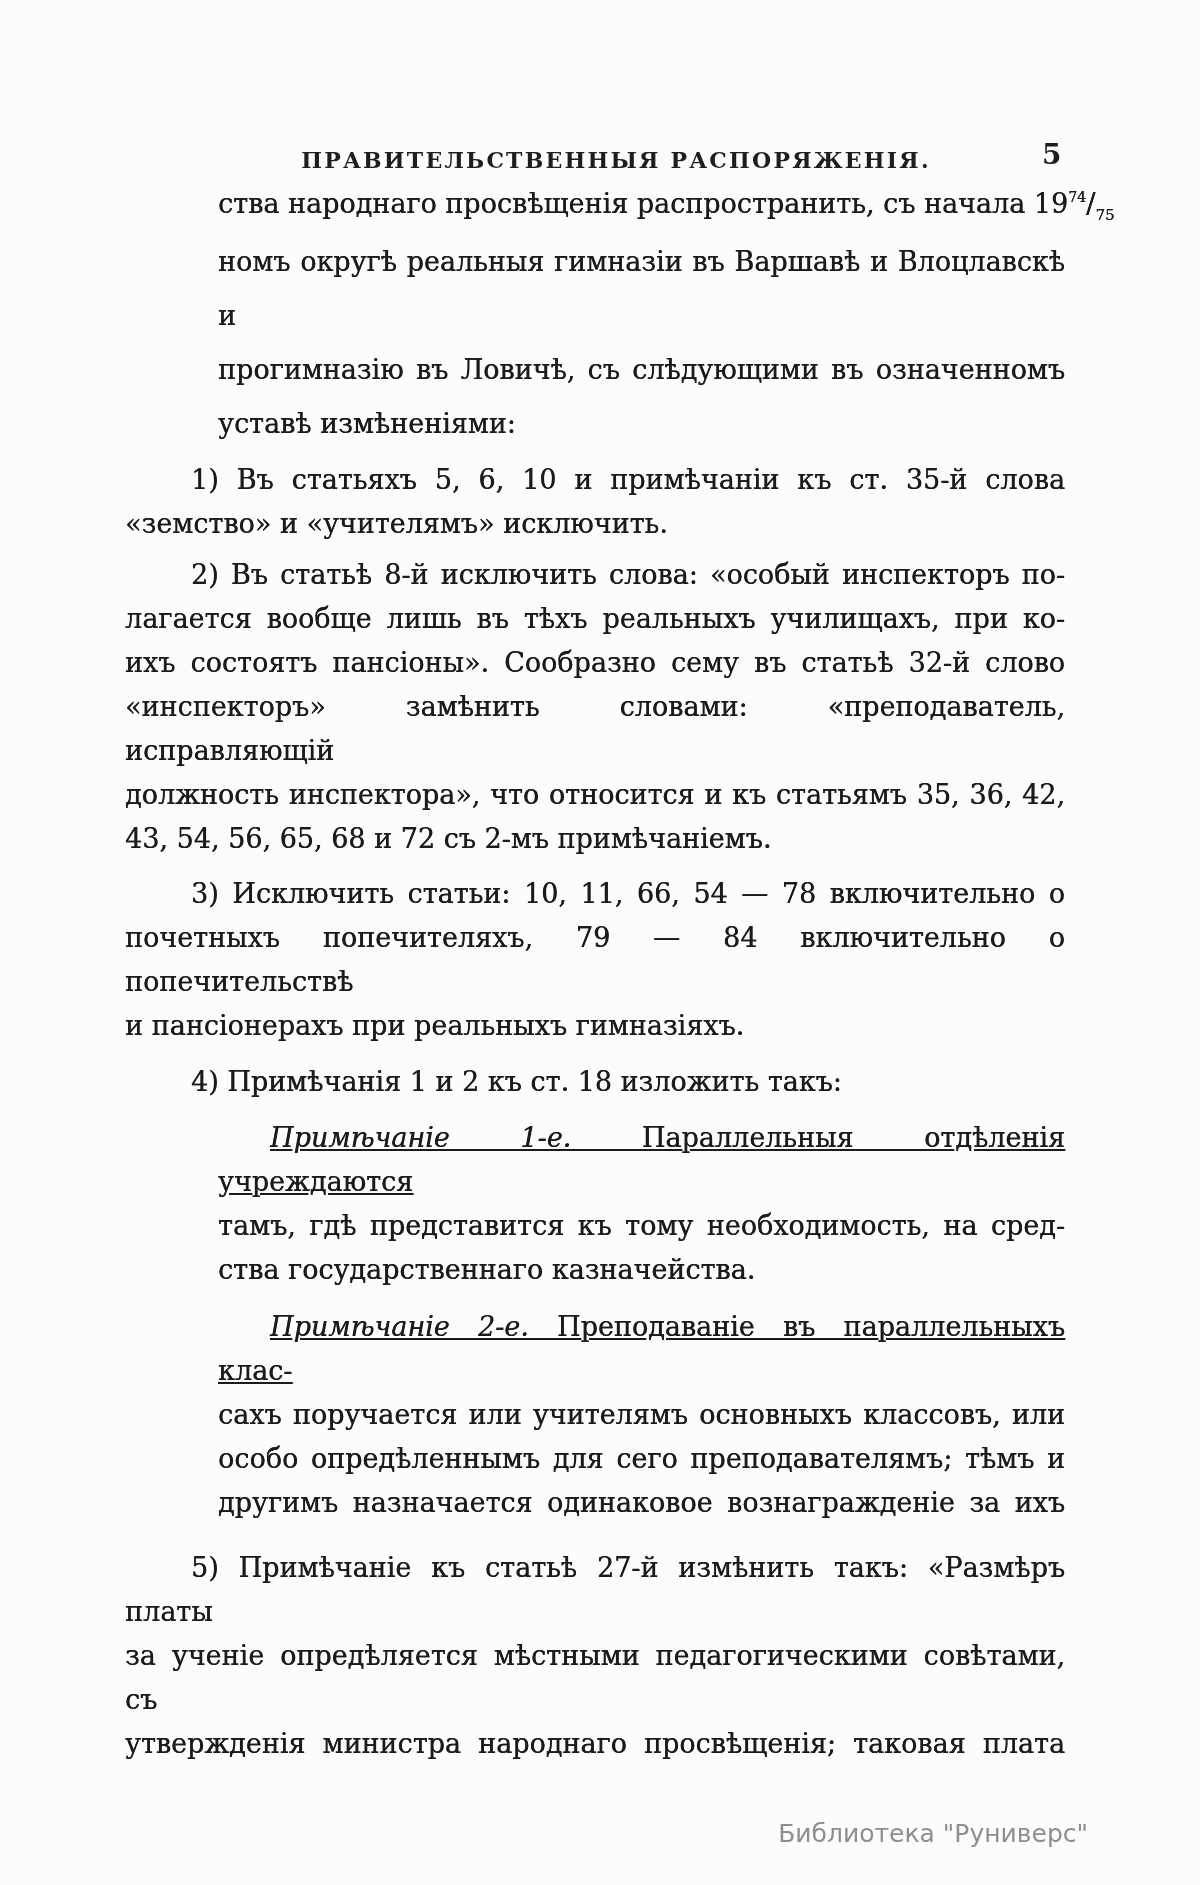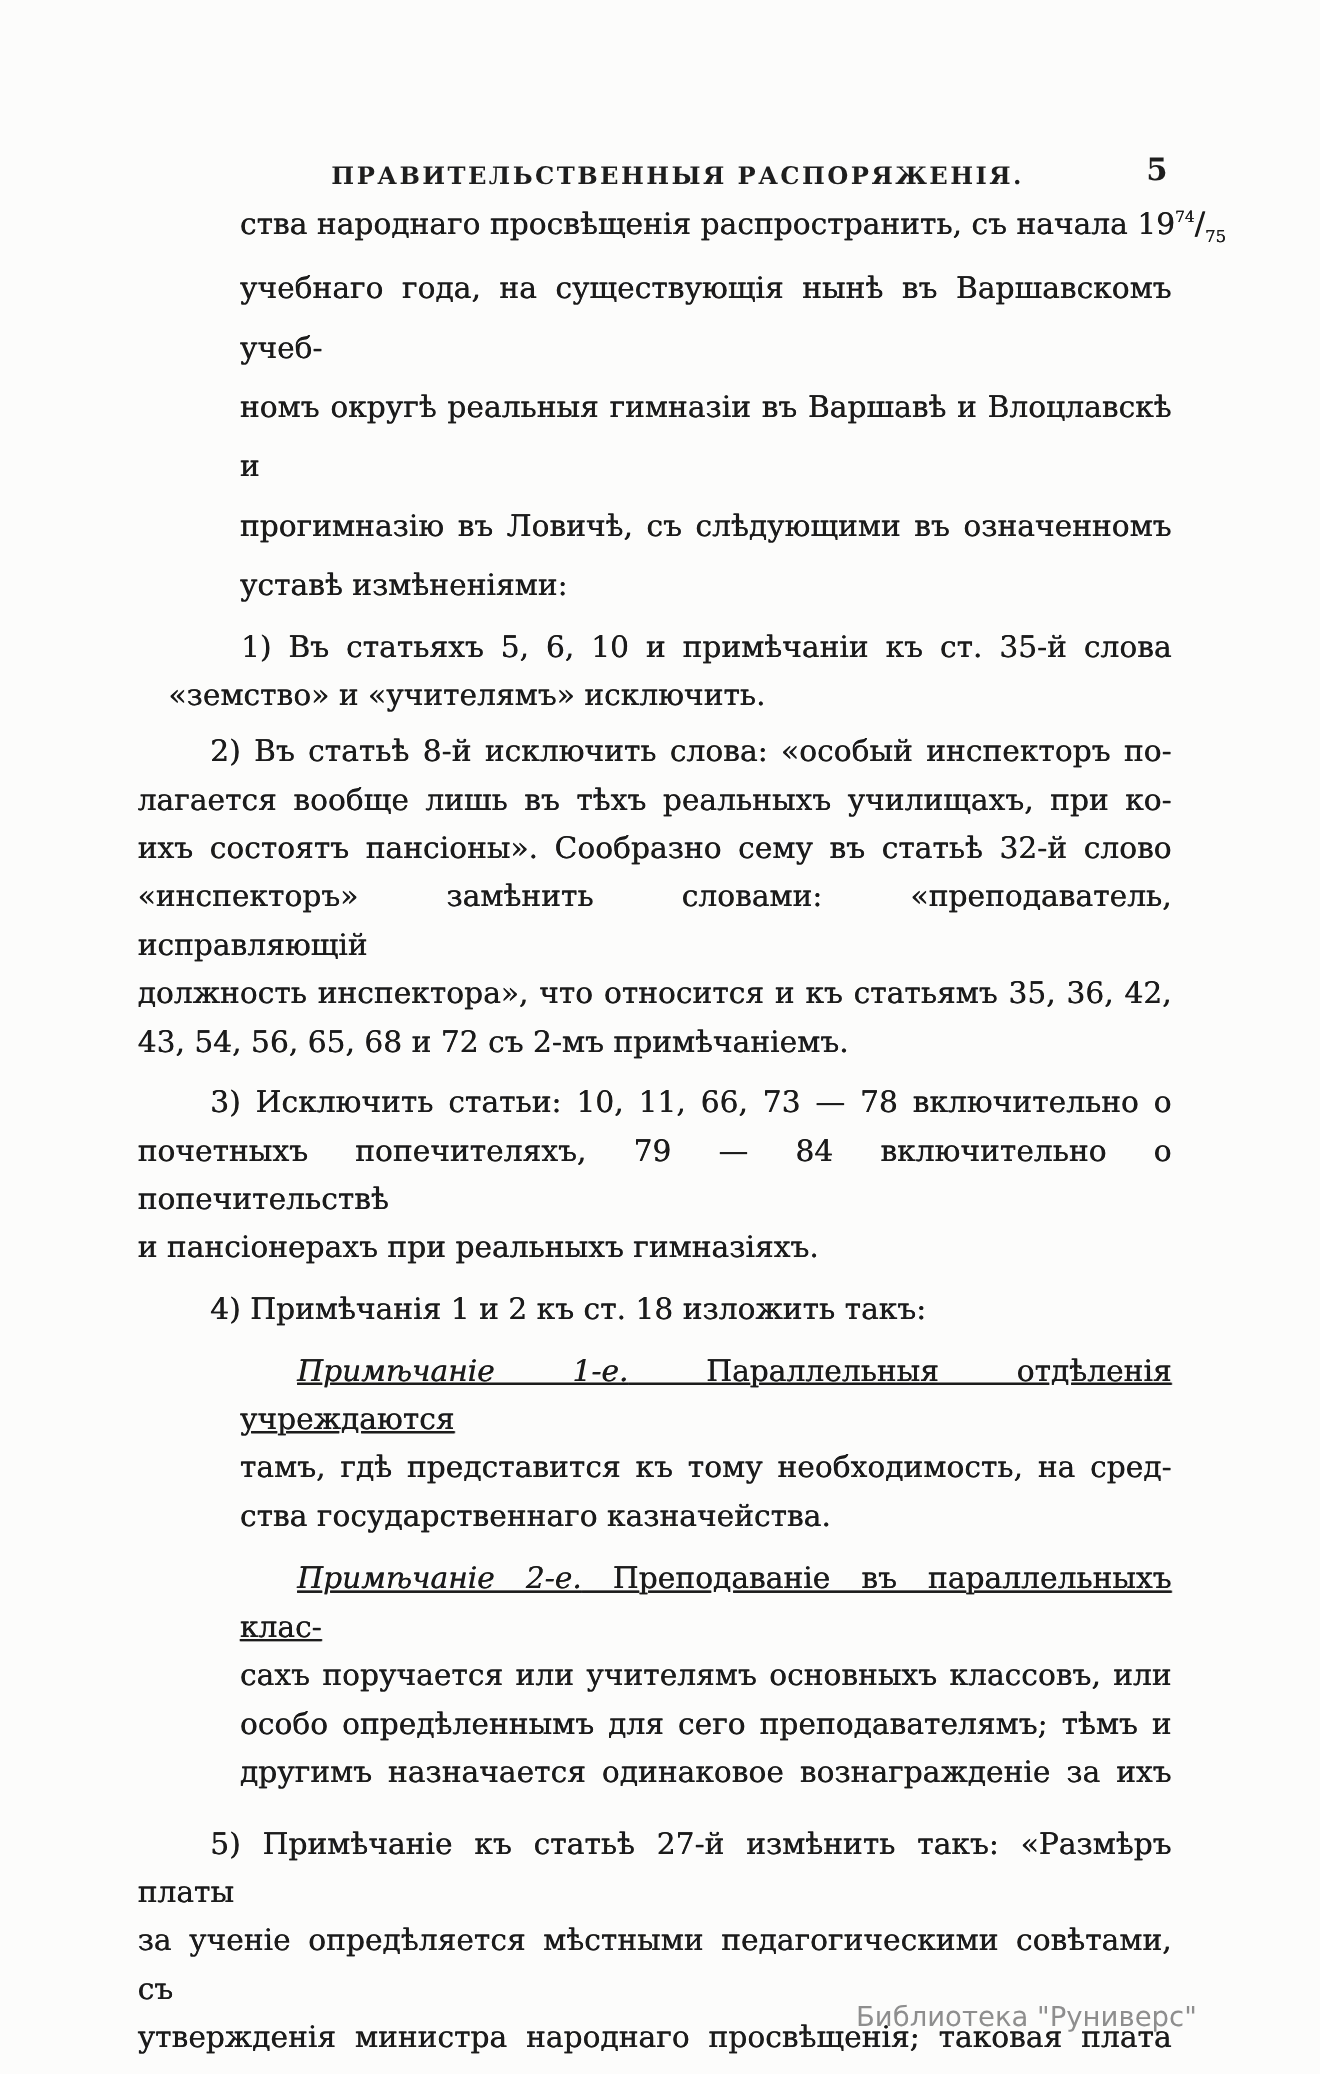--- a/index.html
+++ b/index.html
@@ -39,21 +39,21 @@
     line-height: 44px;
     text-align: justify;
     text-align-last: justify;
   }
   .line.last { text-align-last: left; }
   .line.nowrap { white-space: nowrap; text-align-last: left; }
   .indent { text-indent: 66px; }
   .nindent { text-indent: 52px; text-decoration: underline; }
   .intro { margin-left: 93px; }
   .intro .line { line-height: 54px; }
-  .p1 { margin-top: 7px; margin-left: 28px; }
+  .p1 { margin-top: 7px; }
   .p2 { margin-top: 7px; }
   .p3 { margin-top: 11px; }
   .p4 { margin-top: 12px; }
   .note { margin-left: 93px; }
   .note1 { margin-top: 12px; }
   .note2 { margin-top: 13px; }
   .p5 { margin-top: 21px; }
   .ital { font-style: italic; }
   .fr-num { font-size: 14px; position: relative; top: -11px; letter-spacing: 0; }
   .fr-sl  { font-size: 28px; letter-spacing: 0; }
@@ -69,42 +69,41 @@
 </head>
 <body>
 
 <div class="running-title">ПРАВИТЕЛЬСТВЕННЫЯ РАСПОРЯЖЕНІЯ.</div>
 <div class="page-number">5</div>
 
 <div class="textblock">
 
   <div class="para intro">
     <div class="line nowrap"><span>ства народнаго просвѣщенія распространить, съ начала 19</span><span class="fr-num">74</span><span class="fr-sl">/</span><span class="fr-den">75</span></div>
-    <div class="line">учебнаго года, на существующія нынѣ въ Варшавскомъ учеб-</div>
     <div class="line">номъ округѣ реальныя гимназіи въ Варшавѣ и Влоцлавскѣ и</div>
     <div class="line">прогимназію въ Ловичѣ, съ слѣдующими въ означенномъ</div>
     <div class="line last">уставѣ измѣненіями:</div>
   </div>
 
   <div class="para p1">
     <div class="line indent">1) Въ статьяхъ 5, 6, 10 и примѣчаніи къ ст. 35-й слова</div>
     <div class="line last">«земство» и «учителямъ» исключить.</div>
   </div>
 
   <div class="para p2">
     <div class="line indent">2) Въ статьѣ 8-й исключить слова: «особый инспекторъ по-</div>
     <div class="line">лагается вообще лишь въ тѣхъ реальныхъ училищахъ, при ко-</div>
     <div class="line">ихъ состоятъ пансіоны». Сообразно сему въ статьѣ 32-й слово</div>
     <div class="line">«инспекторъ» замѣнить словами: «преподаватель, исправляющій</div>
     <div class="line">должность инспектора», что относится и къ статьямъ 35, 36, 42,</div>
     <div class="line last">43, 54, 56, 65, 68 и 72 съ 2-мъ примѣчаніемъ.</div>
   </div>
 
   <div class="para p3">
-    <div class="line indent">3) Исключить статьи: 10, 11, 66, 73 — 78 включительно о</div>
+    <div class="line indent">3) Исключить статьи: 10, 11, 66, 54 — 78 включительно о</div>
     <div class="line">почетныхъ попечителяхъ, 79 — 84 включительно о попечительствѣ</div>
     <div class="line last">и пансіонерахъ при реальныхъ гимназіяхъ.</div>
   </div>
 
   <div class="para p4">
     <div class="line indent last">4) Примѣчанія 1 и 2 къ ст. 18 изложить такъ:</div>
   </div>
 
   <div class="para note note1">
     <div class="line nindent"><span class="ital">Примѣчаніе 1-е.</span><span> Параллельныя отдѣленія учреждаются</span></div>

